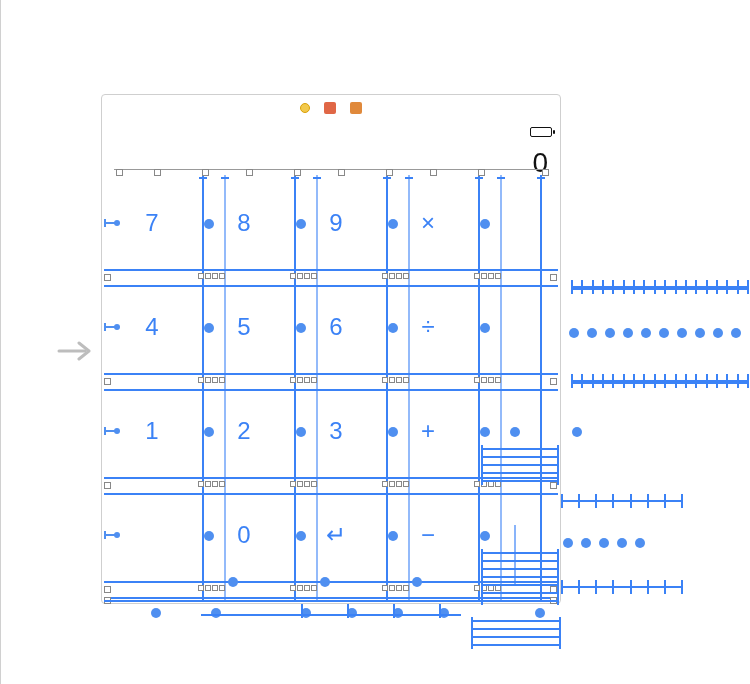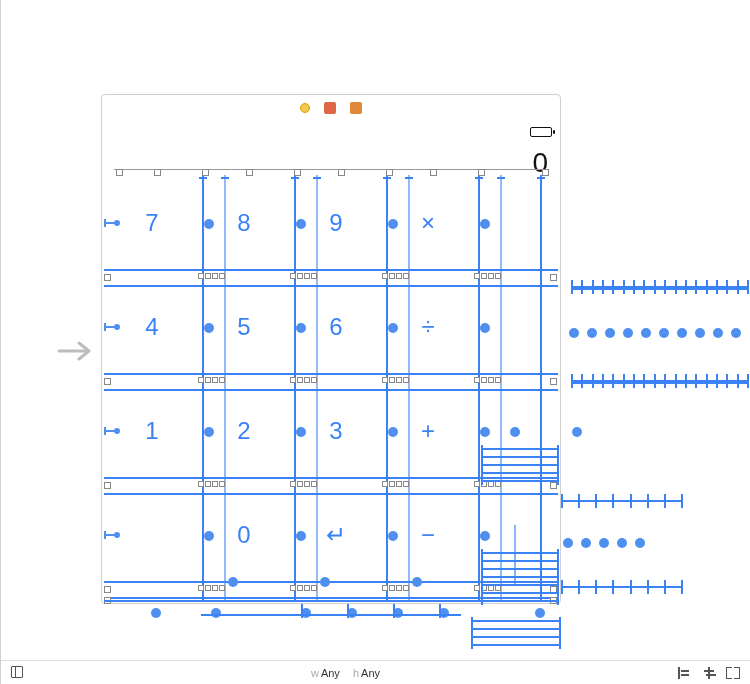--- a/index.html
+++ b/index.html
@@ -547,39 +547,20 @@
   </div>
 
   <div id="bottom-guides"></div>
   <div class="overflow-hrails" style="left:470px; top:620px; width:90px;">
     <div class="rail"></div>
       <div class="rail"></div>
       <div class="rail"></div>
     <div class="rail"></div>
   </div>
 
-  <div class="editor-bottom">
-    <div class="left">
-      <span class="mini-icon" style="width:12px;height:12px;border:1.3px solid #555;position:relative;border-radius:1px;">
-        <span style="position:absolute;left:3px;top:0;bottom:0;width:1.3px;background:#555;"></span>
-      </span>
-    </div>
-    <div class="center">
-      <span class="lbl">w</span><span class="val">Any</span>
-      <span class="lbl">h</span><span class="val">Any</span>
-    </div>
-    <div class="right">
-      <span class="mini-icon align icon-align-left" style="position:relative;"></span>
-      <span class="mini-icon align icon-align-center" style="position:relative;"></span>
-      <span class="mini-icon" style="border:none;width:14px;height:12px;position:relative;">
-        <span style="position:absolute;left:0;top:0;width:6px;height:12px;border:1.3px solid #555;border-right:none;"></span>
-        <span style="position:absolute;right:0;top:0;width:6px;height:12px;border:1.3px solid #555;border-left:none;"></span>
-      </span>
-    </div>
-  </div>
 <div class="blue-dot" style="position: absolute; left: 150px; top: 608px;"></div>
     <div class="blue-dot" style="position: absolute; left: 210px; top: 608px;"></div>
     <div class="blue-dot" style="position: absolute; left: 300px; top: 608px;"></div>
     <div class="blue-dot" style="position: absolute; left: 346px; top: 608px;"></div>
     <div class="blue-dot" style="position: absolute; left: 392px; top: 608px;"></div>
     <div class="blue-dot" style="position: absolute; left: 438px; top: 608px;"></div>
     <div class="blue-dot" style="position: absolute; left: 534px; top: 608px;"></div>
     <div style="position: absolute; left: 300px; top: 604px; width: 2px; height: 14px; background: var(--blue);"></div>
     <div style="position: absolute; left: 346px; top: 604px; width: 2px; height: 14px; background: var(--blue);"></div>
     <div style="position: absolute; left: 392px; top: 604px; width: 2px; height: 14px; background: var(--blue);"></div>

